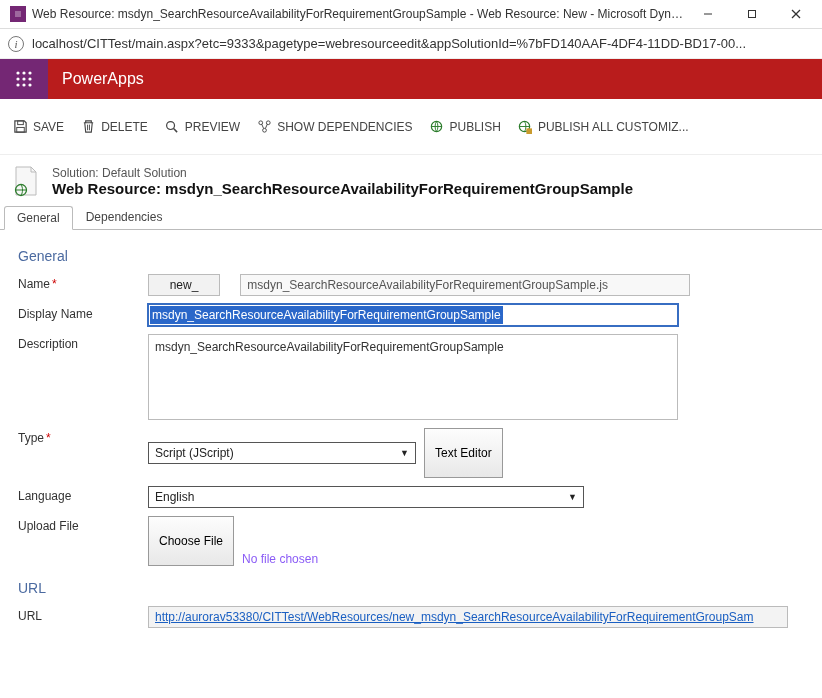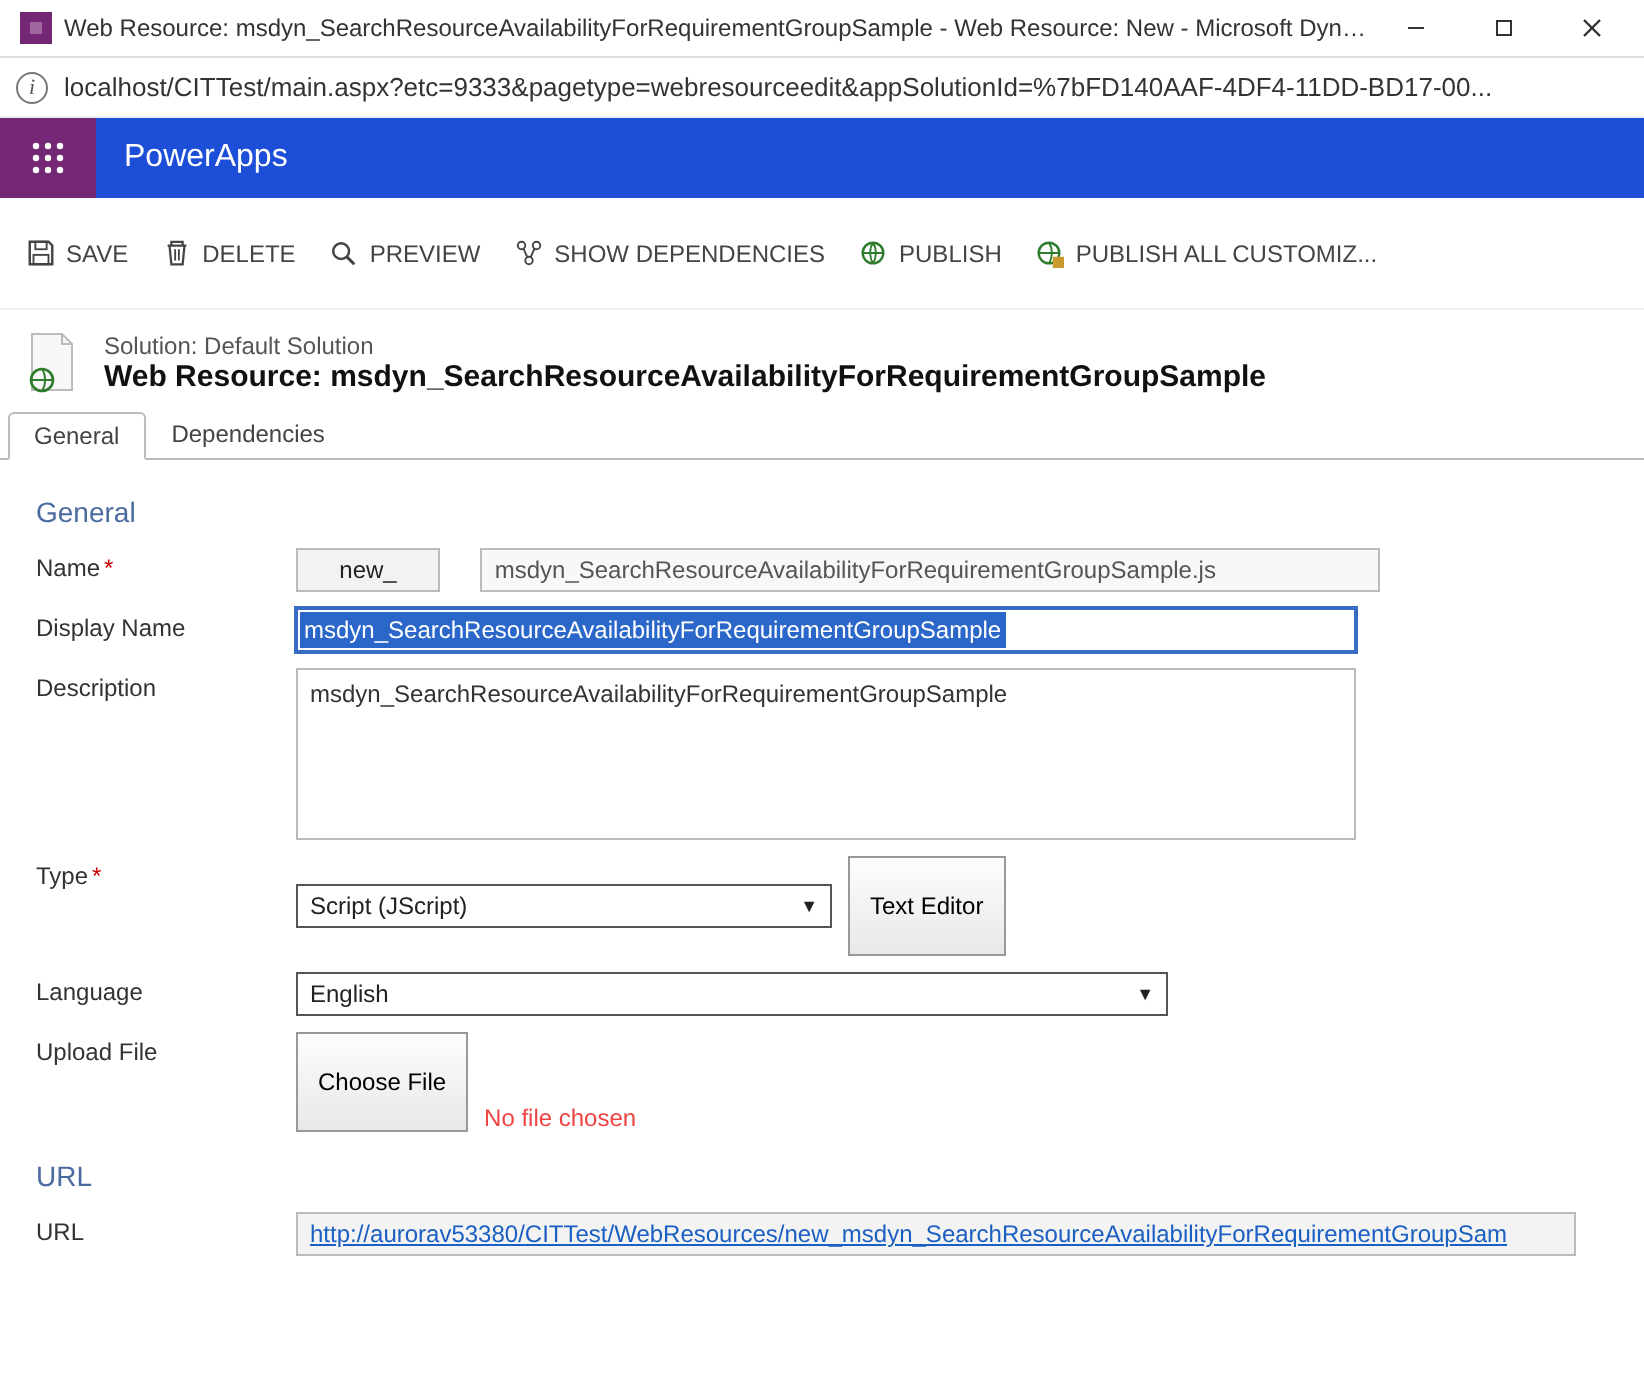--- a/index.html
+++ b/index.html
@@ -4,21 +4,21 @@
 <style>
   * { box-sizing: border-box; margin: 0; padding: 0; }
   html, body { font-family: "Segoe UI", Arial, sans-serif; font-size: 12px; color: #222; background: #fff; width: 822px; }
   .titlebar { height: 29px; background: #fff; display: flex; align-items: center; border-bottom: 1px solid #ddd; padding: 0 4px; }
   .titlebar .app-icon { width: 16px; height: 16px; background: #742774; display: inline-flex; align-items: center; justify-content: center; margin: 0 6px; }
   .titlebar .title-text { flex: 1; font-size: 12px; color: #333; white-space: nowrap; overflow: hidden; text-overflow: ellipsis; }
   .titlebar .win-btn { width: 44px; height: 28px; display: flex; align-items: center; justify-content: center; font-size: 14px; color: #333; }
   .addrbar { height: 30px; background: #fff; display: flex; align-items: center; padding: 0 8px; border-bottom: 1px solid #eee; }
   .info-icon { width: 16px; height: 16px; border: 1px solid #777; border-radius: 50%; display: inline-flex; align-items: center; justify-content: center; font-family: serif; font-style: italic; font-size: 11px; color: #555; margin-right: 8px; }
   .addr-text { font-size: 13px; color: #333; white-space: nowrap; overflow: hidden; text-overflow: ellipsis; }
-  .ribbon-hdr { height: 40px; background: #1d4ed8; display: flex; align-items: center; }
+  .ribbon-hdr { height: 40px; background: #b91c1c; display: flex; align-items: center; }
   .waffle { width: 48px; height: 40px; background: #742774; display: flex; align-items: center; justify-content: center; }
   .waffle svg { fill: #fff; }
   .pa-label { color: #fff; font-size: 16px; margin-left: 14px; }
   .cmdbar { height: 56px; display: flex; align-items: center; padding: 0 12px; gap: 16px; border-bottom: 1px solid #eee; }
   .cmd { display: inline-flex; align-items: center; gap: 5px; font-size: 12px; color: #444; cursor: pointer; }
   .cmd .ic { display: inline-flex; width: 16px; height: 16px; align-items: center; justify-content: center; }
   .page-head { display: flex; align-items: center; padding: 10px 12px 8px 12px; gap: 12px; }
   .page-head .res-icon { width: 28px; height: 32px; }
   .page-head .sol-line { font-size: 12px; color: #555; }
   .page-head .wr-line { font-size: 15px; font-weight: bold; color: #111; }
@@ -36,21 +36,21 @@
   .display-input { width: 530px; border: 1px solid #376dc2; outline: 1px solid #376dc2; height: 22px; }
   .display-input .sel { display: inline-block; background: #2a67c9; color: #fff; font-size: 12px; padding: 2px 2px; margin: 1px; }
   .desc-box { width: 530px; height: 86px; border: 1px solid #bbb; padding: 5px 6px; font-size: 12px; color: #333; resize: none; }
   .select-wrap { display: flex; gap: 8px; align-items: center; }
   .select { border: 1px solid #555; padding: 3px 6px; font-size: 12px; background: #fff; display: inline-flex; align-items: center; justify-content: space-between; }
   .select.type-sel { width: 268px; }
   .select.lang-sel { width: 436px; gap: 16px; }
   .select .arrow { font-size: 9px; }
   .btn { border: 1px solid #999; background: linear-gradient(#fdfdfd,#e8e8e8); padding: 17px 10px; font-size: 12px; border-radius: 0; cursor: pointer; }
   .file-row { display: flex; align-items: flex-end; gap: 8px; }
-  .file-status { font-size: 12px; color: #ef4444; }
+  .file-status { font-size: 12px; color: #8b5cf6; }
   .url-box { width: 640px; border: 1px solid #bbb; background: #f3f3f3; padding: 3px 6px; font-size: 12px; overflow: hidden; white-space: nowrap; }
   .url-box a { color: #1a5fc2; text-decoration: underline; }
   .cmd.save .ic svg, .cmd.delete .ic svg, .cmd.preview .ic svg, .cmd.dep .ic svg, .cmd.pub .ic svg, .cmd.puball .ic svg { display:block; }
 </style>
 </head>
 <body>
 
 <div class="titlebar">
   <span class="app-icon">
     <svg width="10" height="10" viewBox="0 0 10 10">

